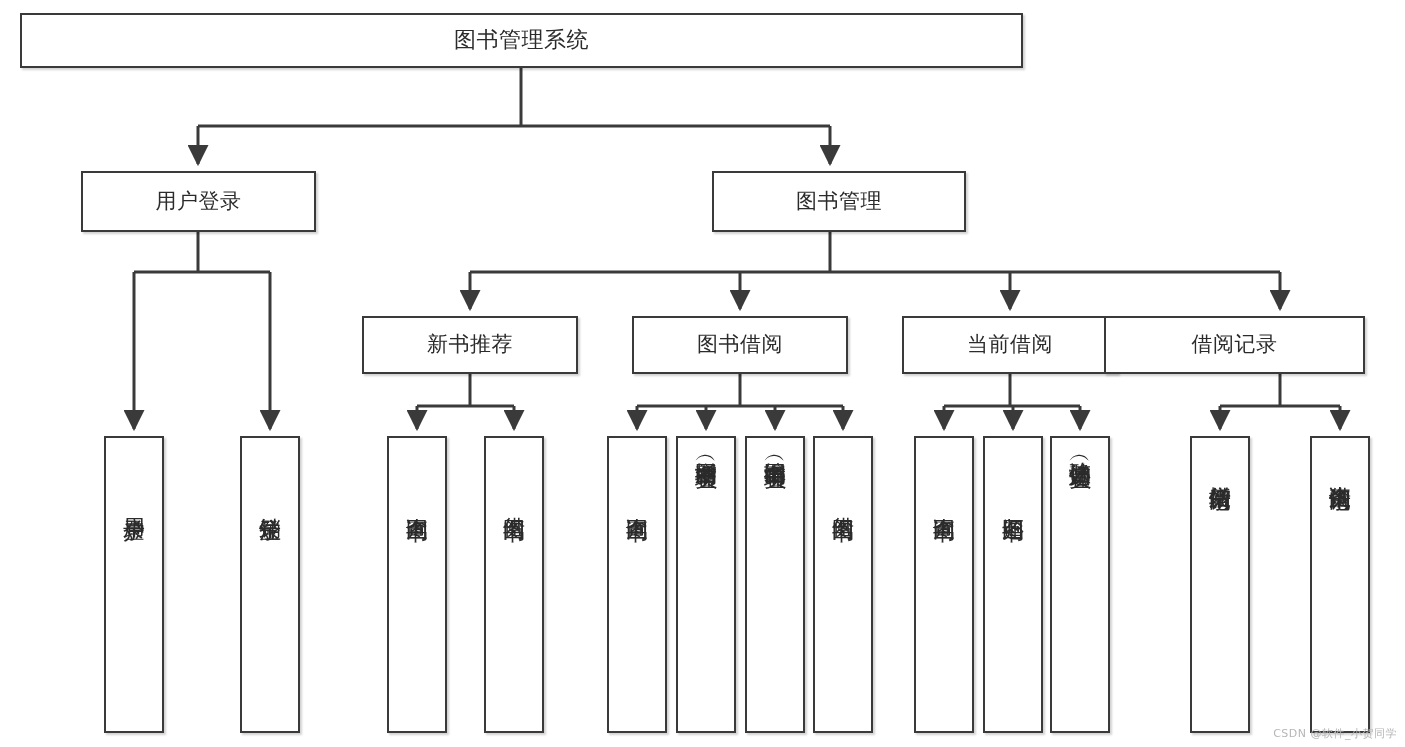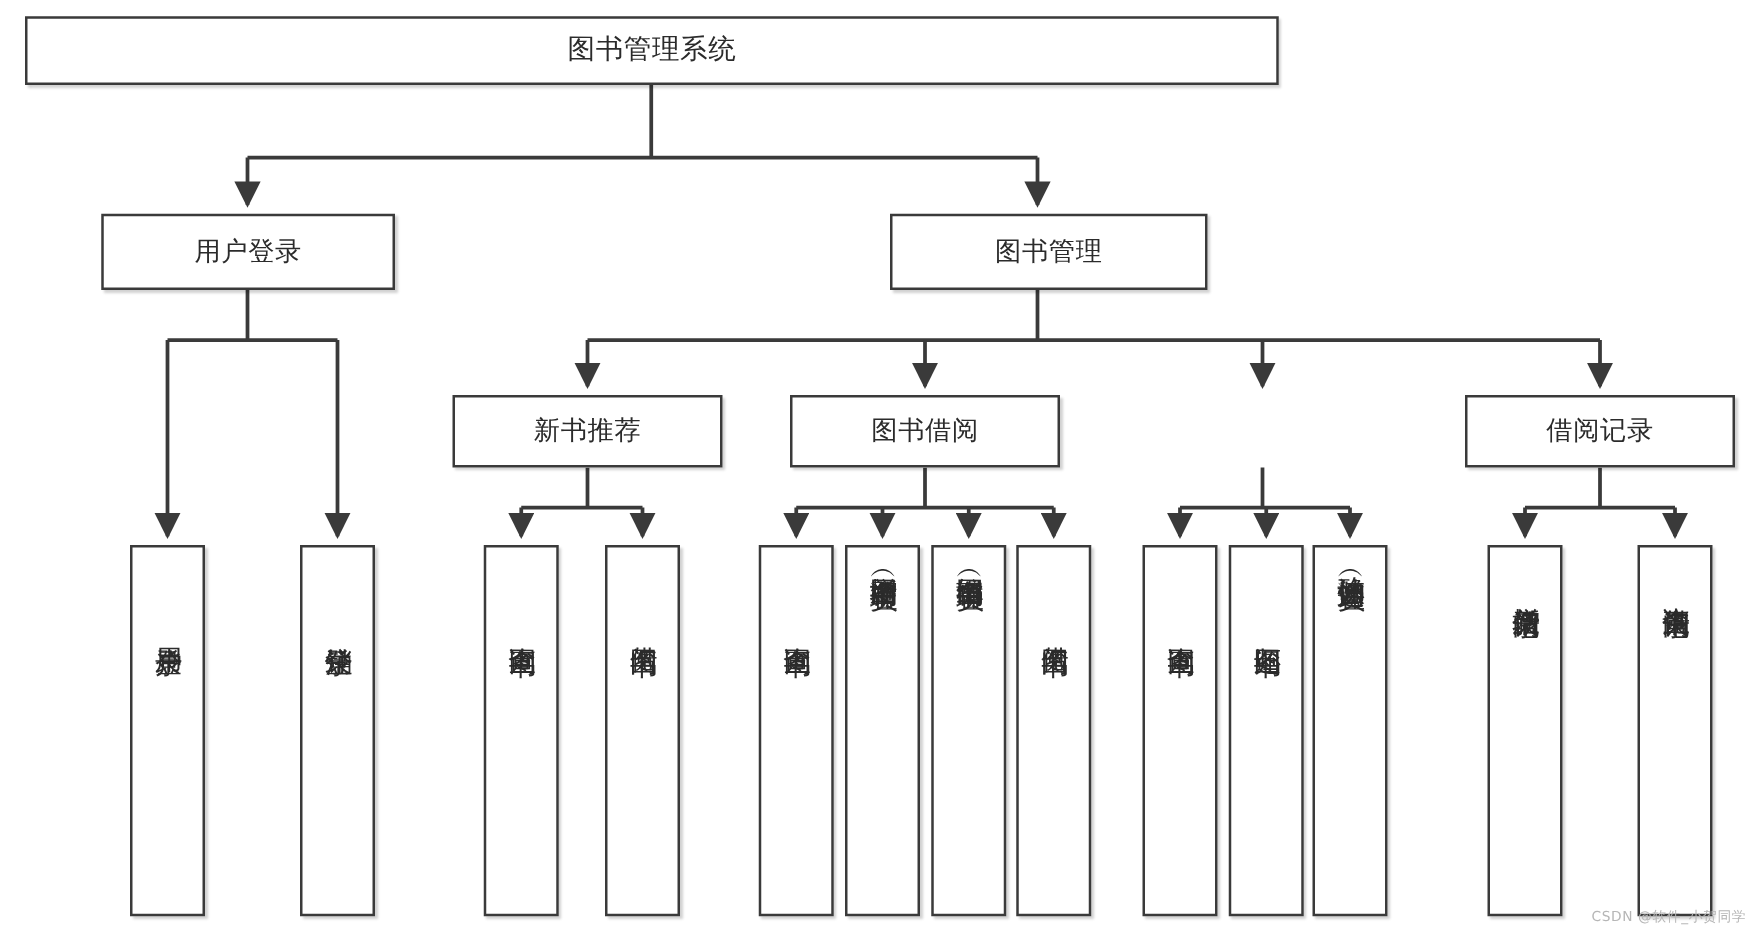--- a/index.html
+++ b/index.html
@@ -139,21 +139,24 @@
   <div class="node horizontal" style="left:712px; top:171px; width:254px; height:61px;">
     <span class="node-label">图书管理</span>
   </div>
 
   <div class="node horizontal" style="left:362px; top:316px; width:216px; height:58px;">
     <span class="node-label">新书推荐</span>
   </div>
   <div class="node horizontal" style="left:632px; top:316px; width:216px; height:58px;">
     <span class="node-label">图书借阅</span>
   </div>
-  <div class="node horizontal" style="left:1172px; top:316px; width:216px; height:58px;">
+  <div class="node horizontal" style="left:902px; top:316px; width:216px; height:58px;">
+    <span class="node-label">当前借阅</span>
+  </div>
+  <div class="node horizontal" style="left:1104px; top:316px; width:261px; height:58px;">
     <span class="node-label">借阅记录</span>
   </div>
 
   <div class="node vertical" style="left:104px; top:436px; width:60px; height:297px; padding-top:60px;">
     <span class="node-label">用户登录</span>
   </div>
   <div class="node vertical" style="left:240px; top:436px; width:60px; height:297px; padding-top:60px;">
     <span class="node-label">注销登录</span>
   </div>
 

